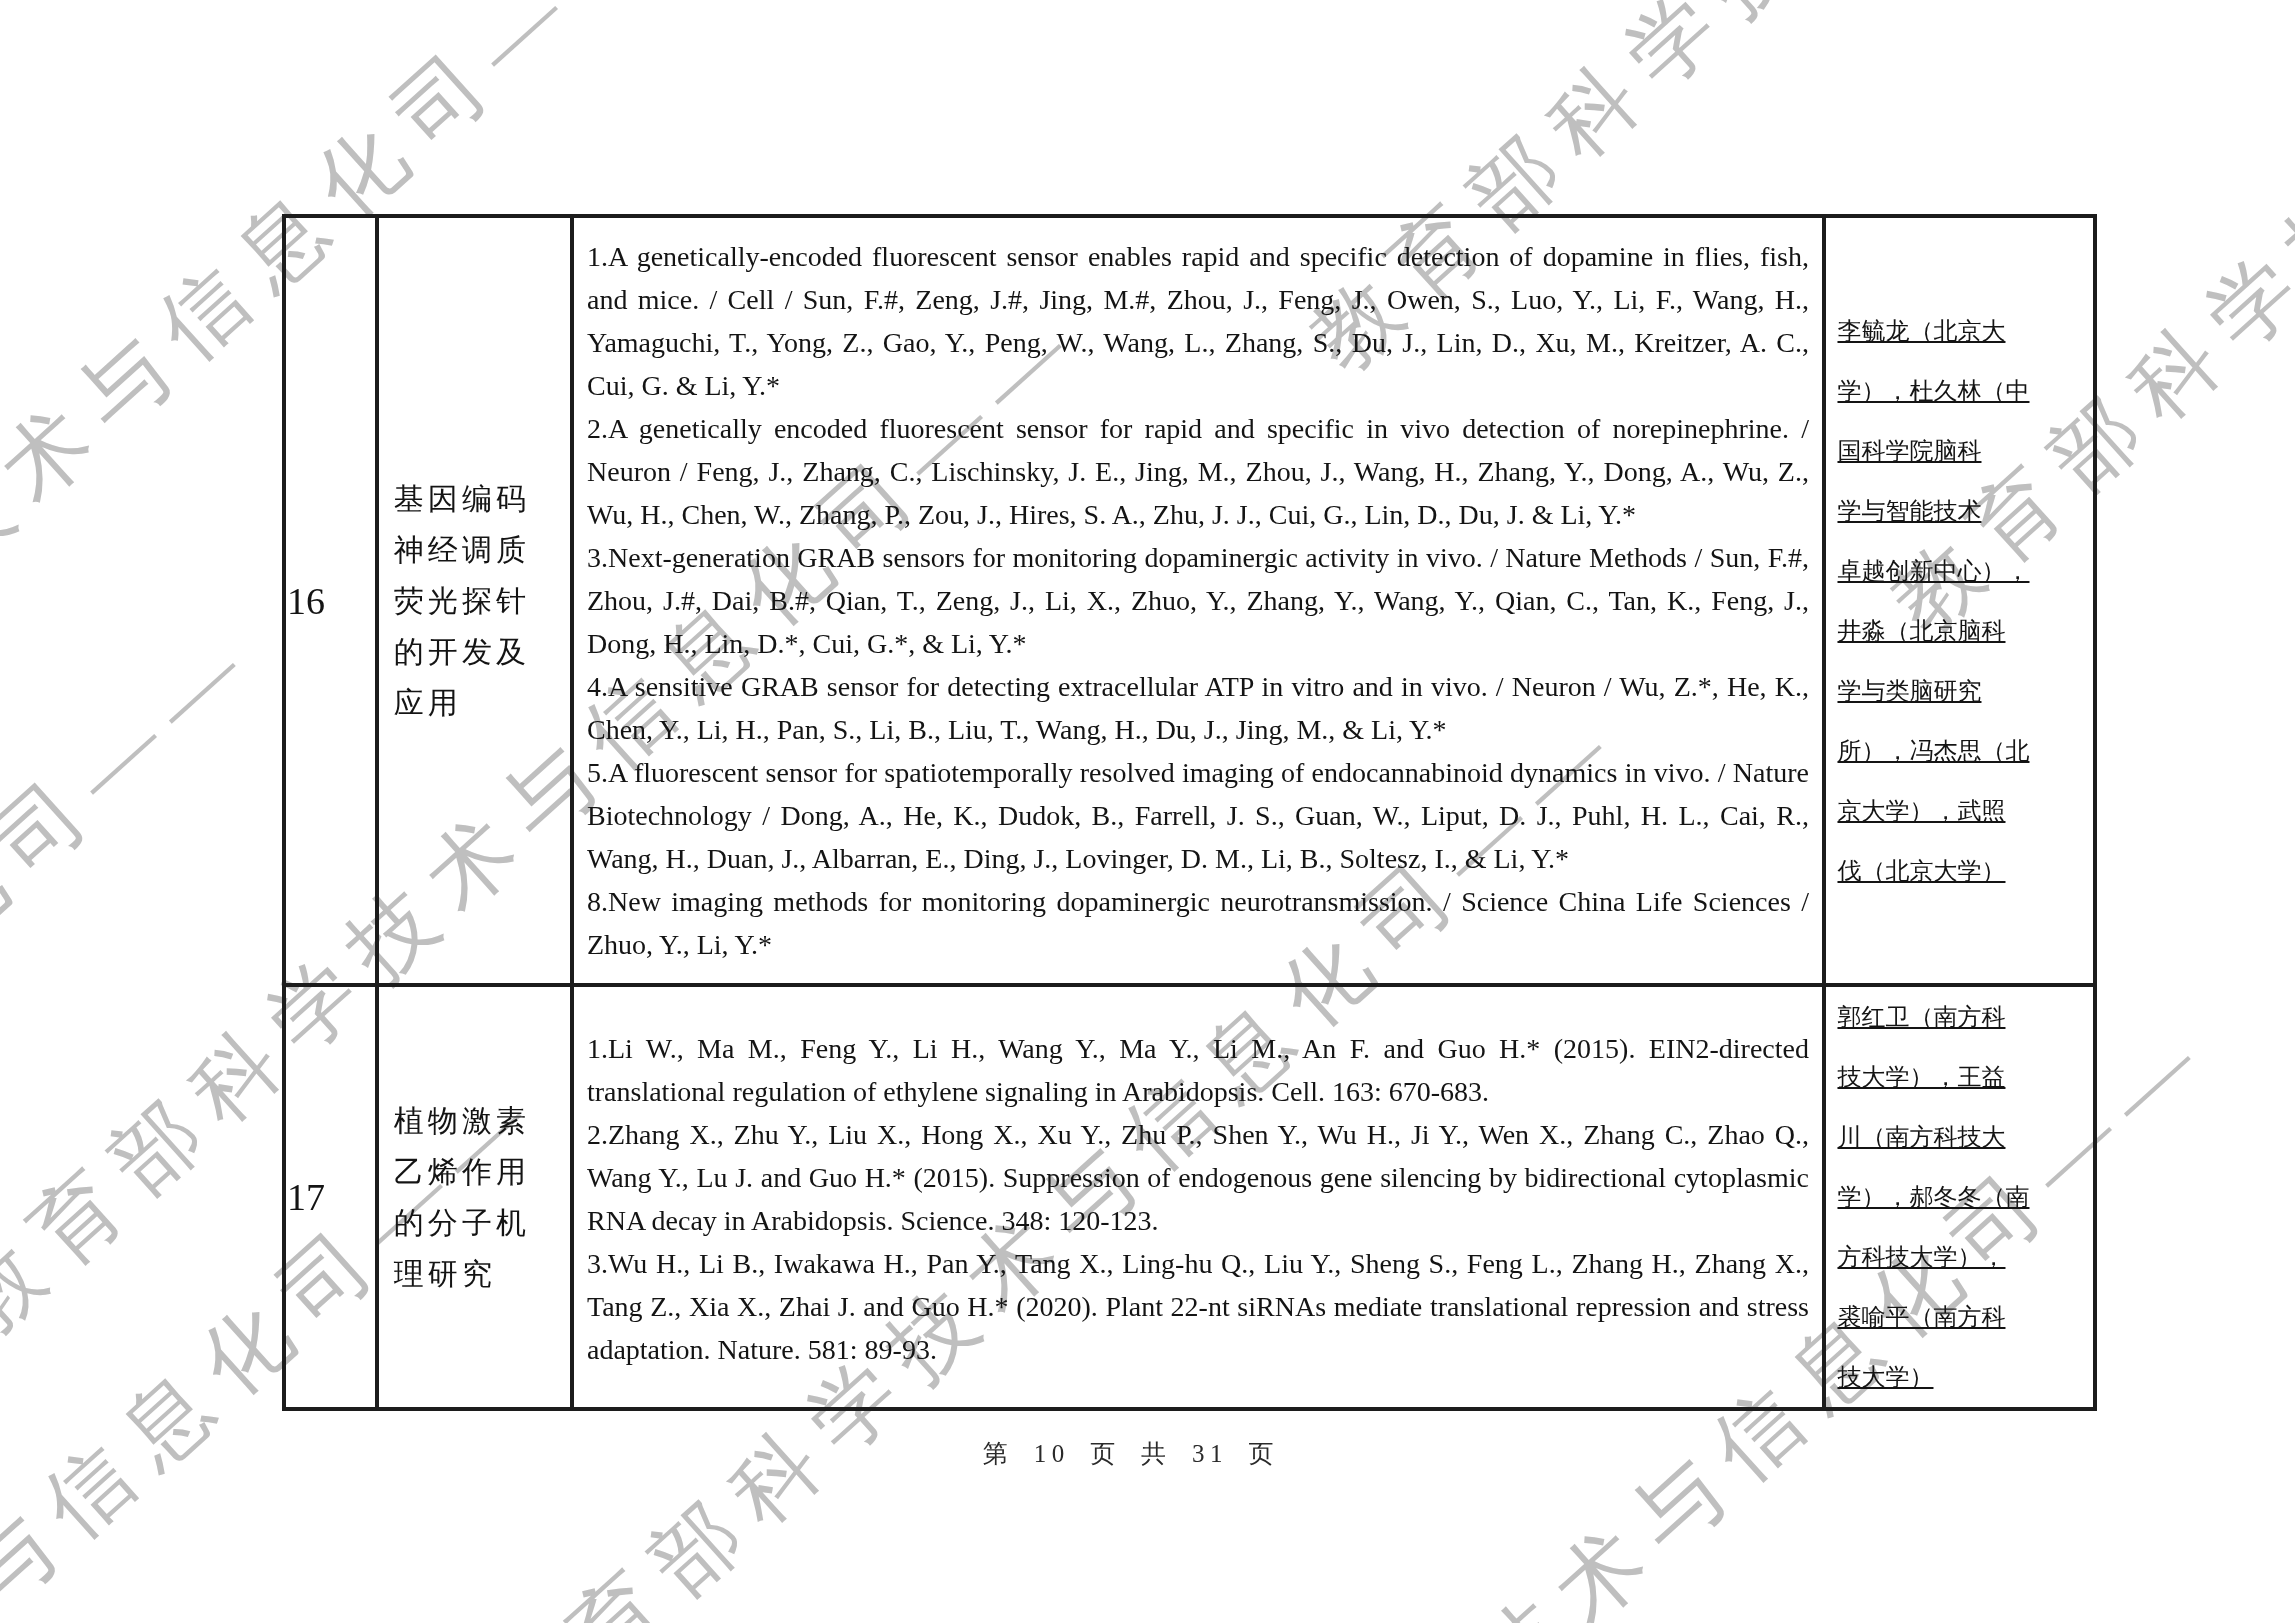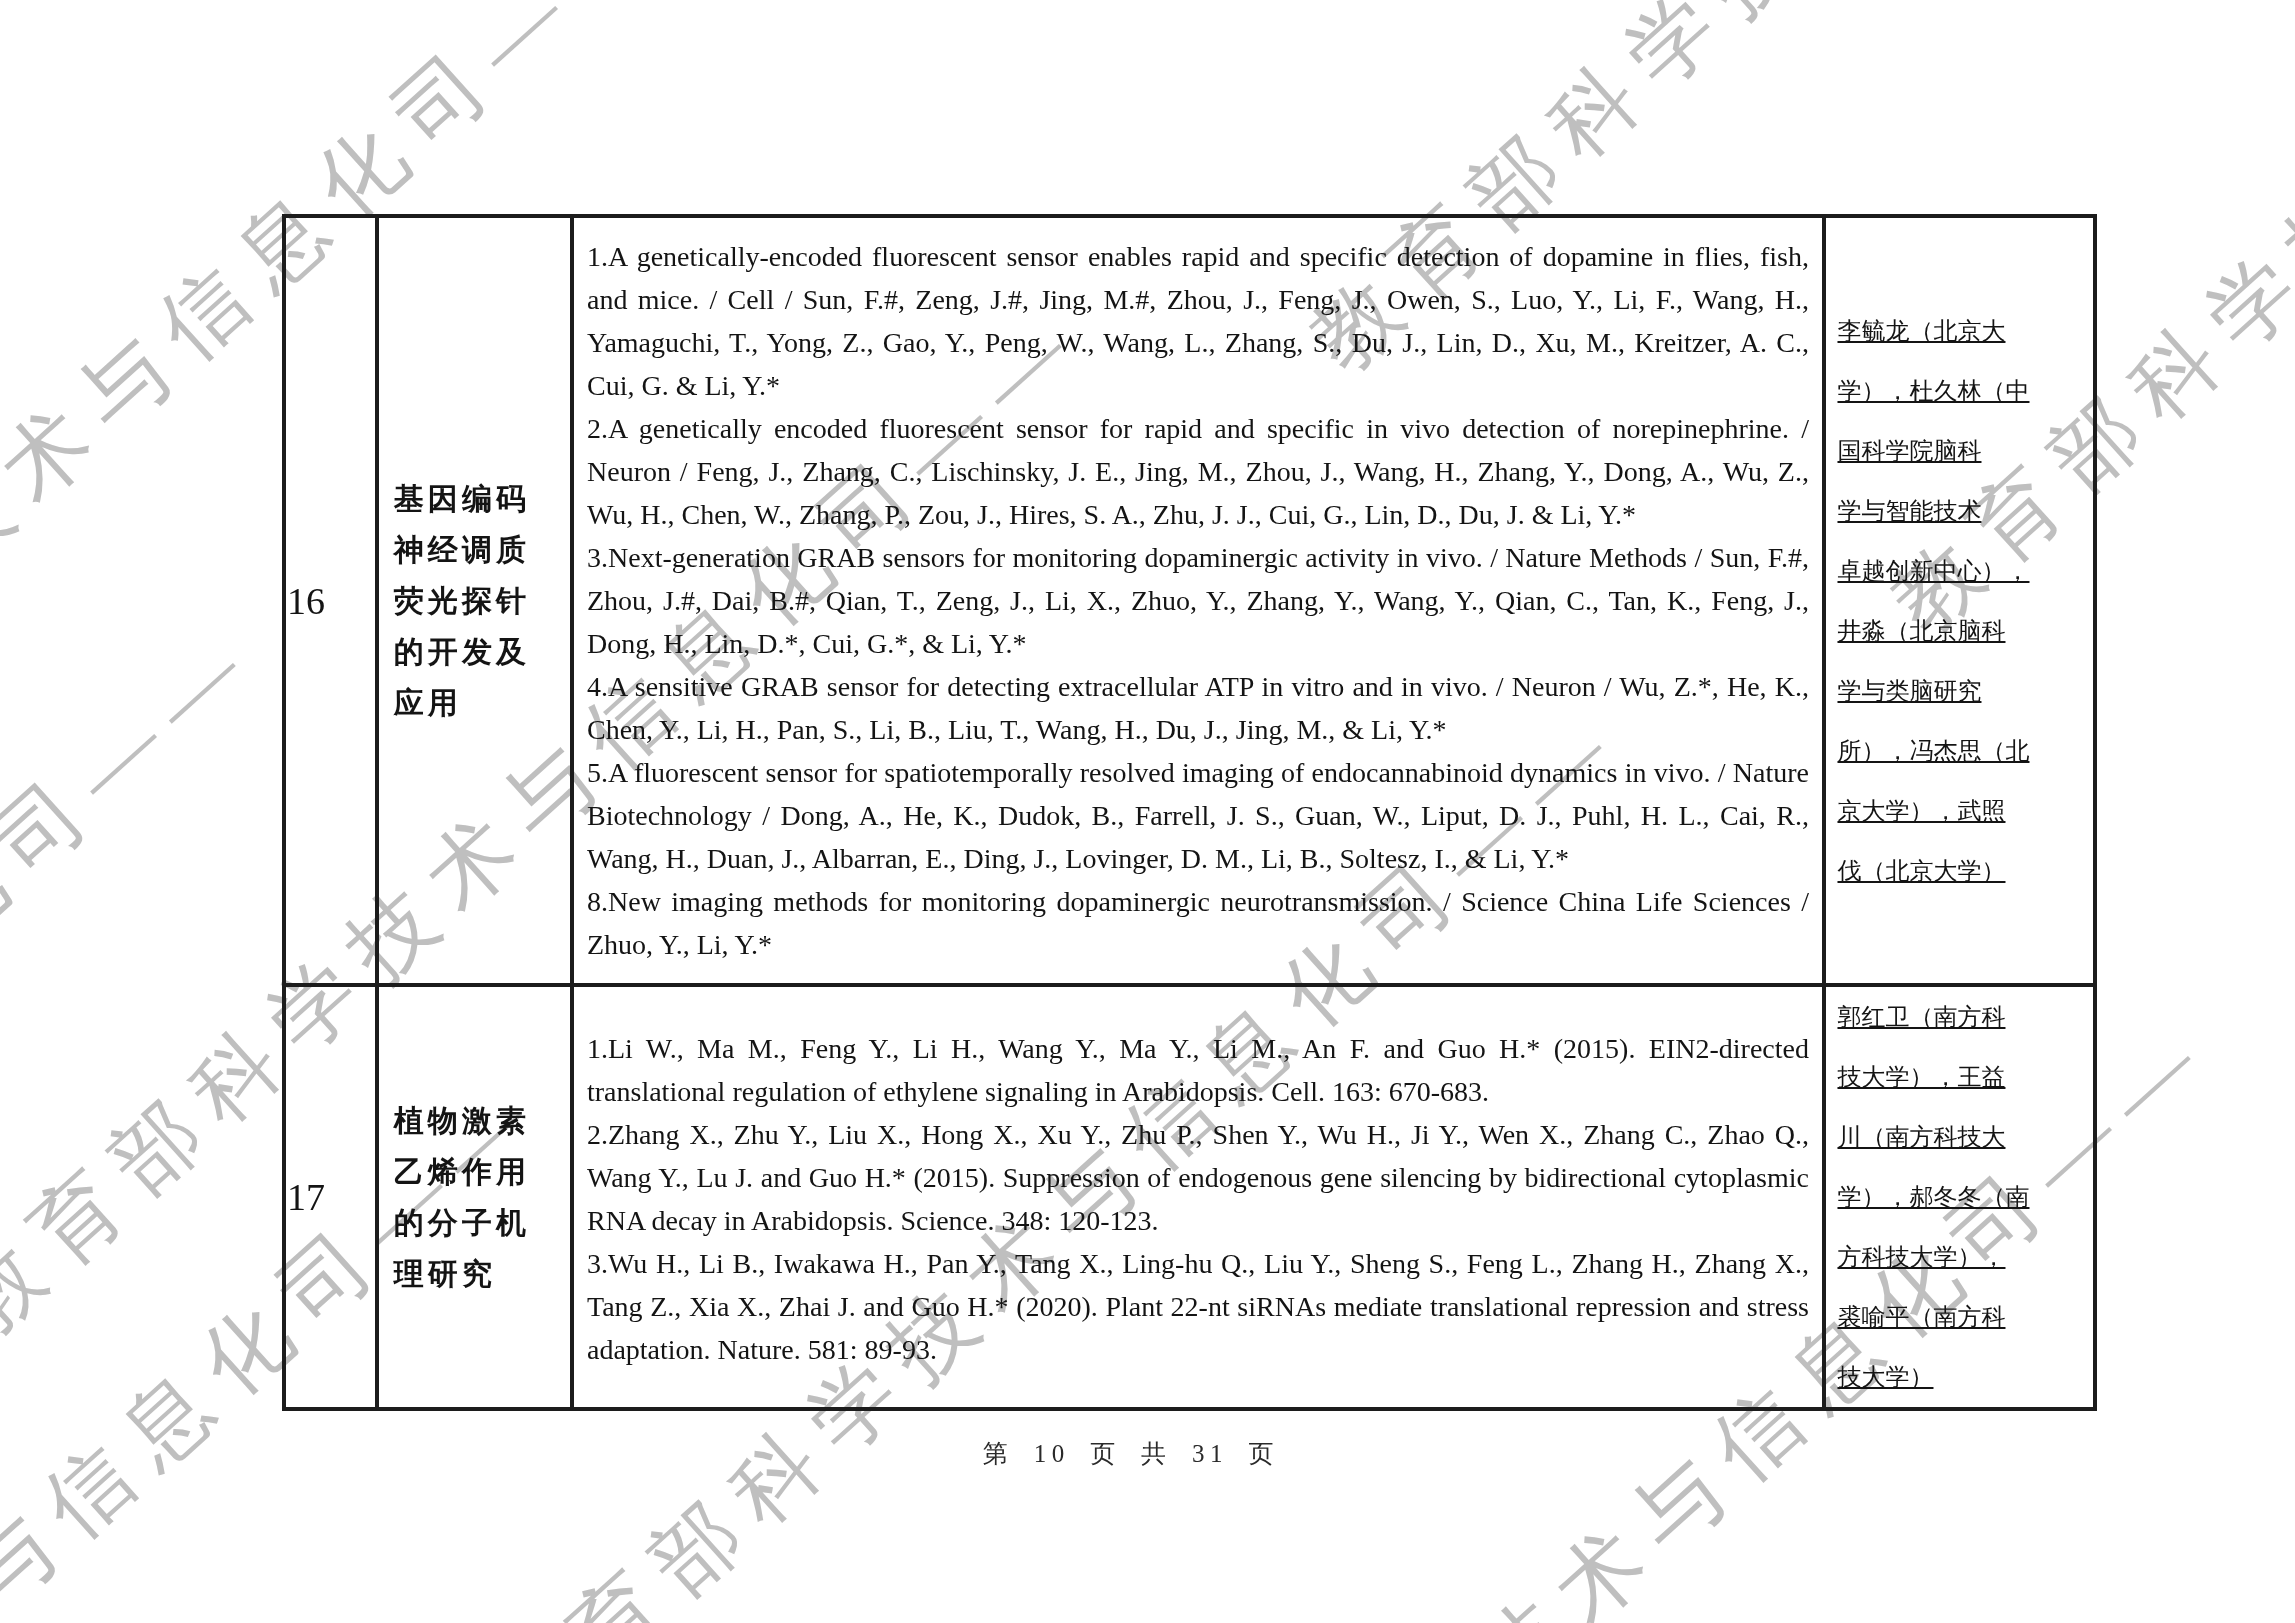--- a/index.html
+++ b/index.html
@@ -26,21 +26,21 @@
     width:1726px;border-collapse:collapse;table-layout:fixed;
     background:transparent;
   }
   #doc-table td{
     border:4.1px solid #1c1c1c;
     color:#141414;
     vertical-align:middle;
     overflow:hidden;
   }
   .c-no{width:87px;text-align:left;font-size:38px;}
-  .c-title{width:173px;font-size:30px;line-height:51px;letter-spacing:4.1px;padding:0 3.3px 0 14.7px;white-space:pre-line;font-weight:bold;}
+  .c-title{width:173px;font-size:30px;line-height:51px;letter-spacing:4.1px;padding:0 3.3px 0 14.7px;white-space:pre-line;}
   .c-pubs{width:1222px;padding:1.6px 13px;font-size:28px;line-height:43px;text-align:justify;vertical-align:middle;}
   .c-pubs .pub{text-align:justify;}
   .c-names{width:244px;padding:0 11.5px;font-size:24px;line-height:60px;white-space:pre-line;text-decoration:underline;}
   .row-cont td{height:85px;}
   .row-16 td{height:762px;}
   .row-16 .c-pubs{vertical-align:top;}
   .row-17 td{height:342px;}
   .row-17 .c-pubs{vertical-align:top;padding-top:4.9px;}
 
   

